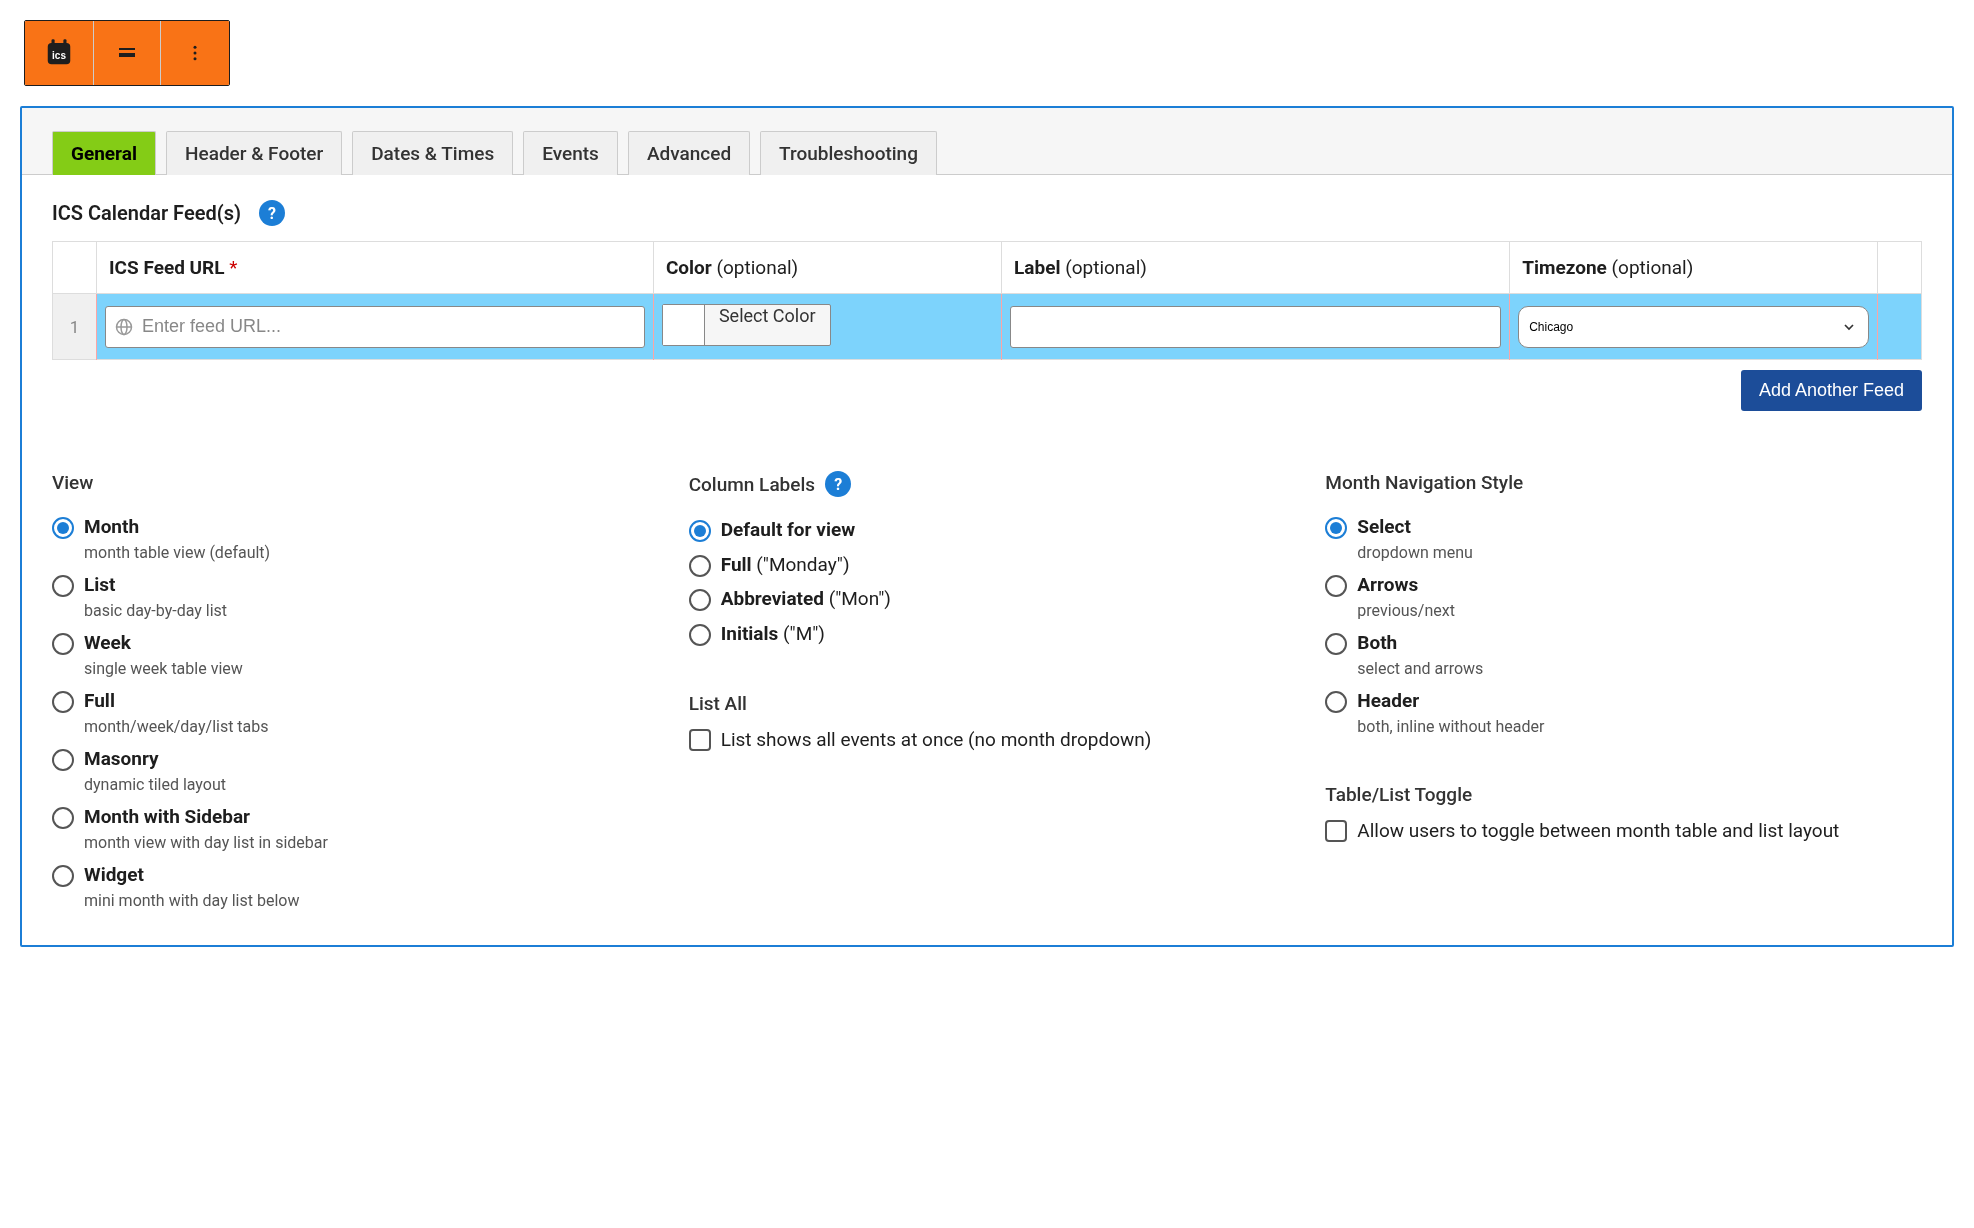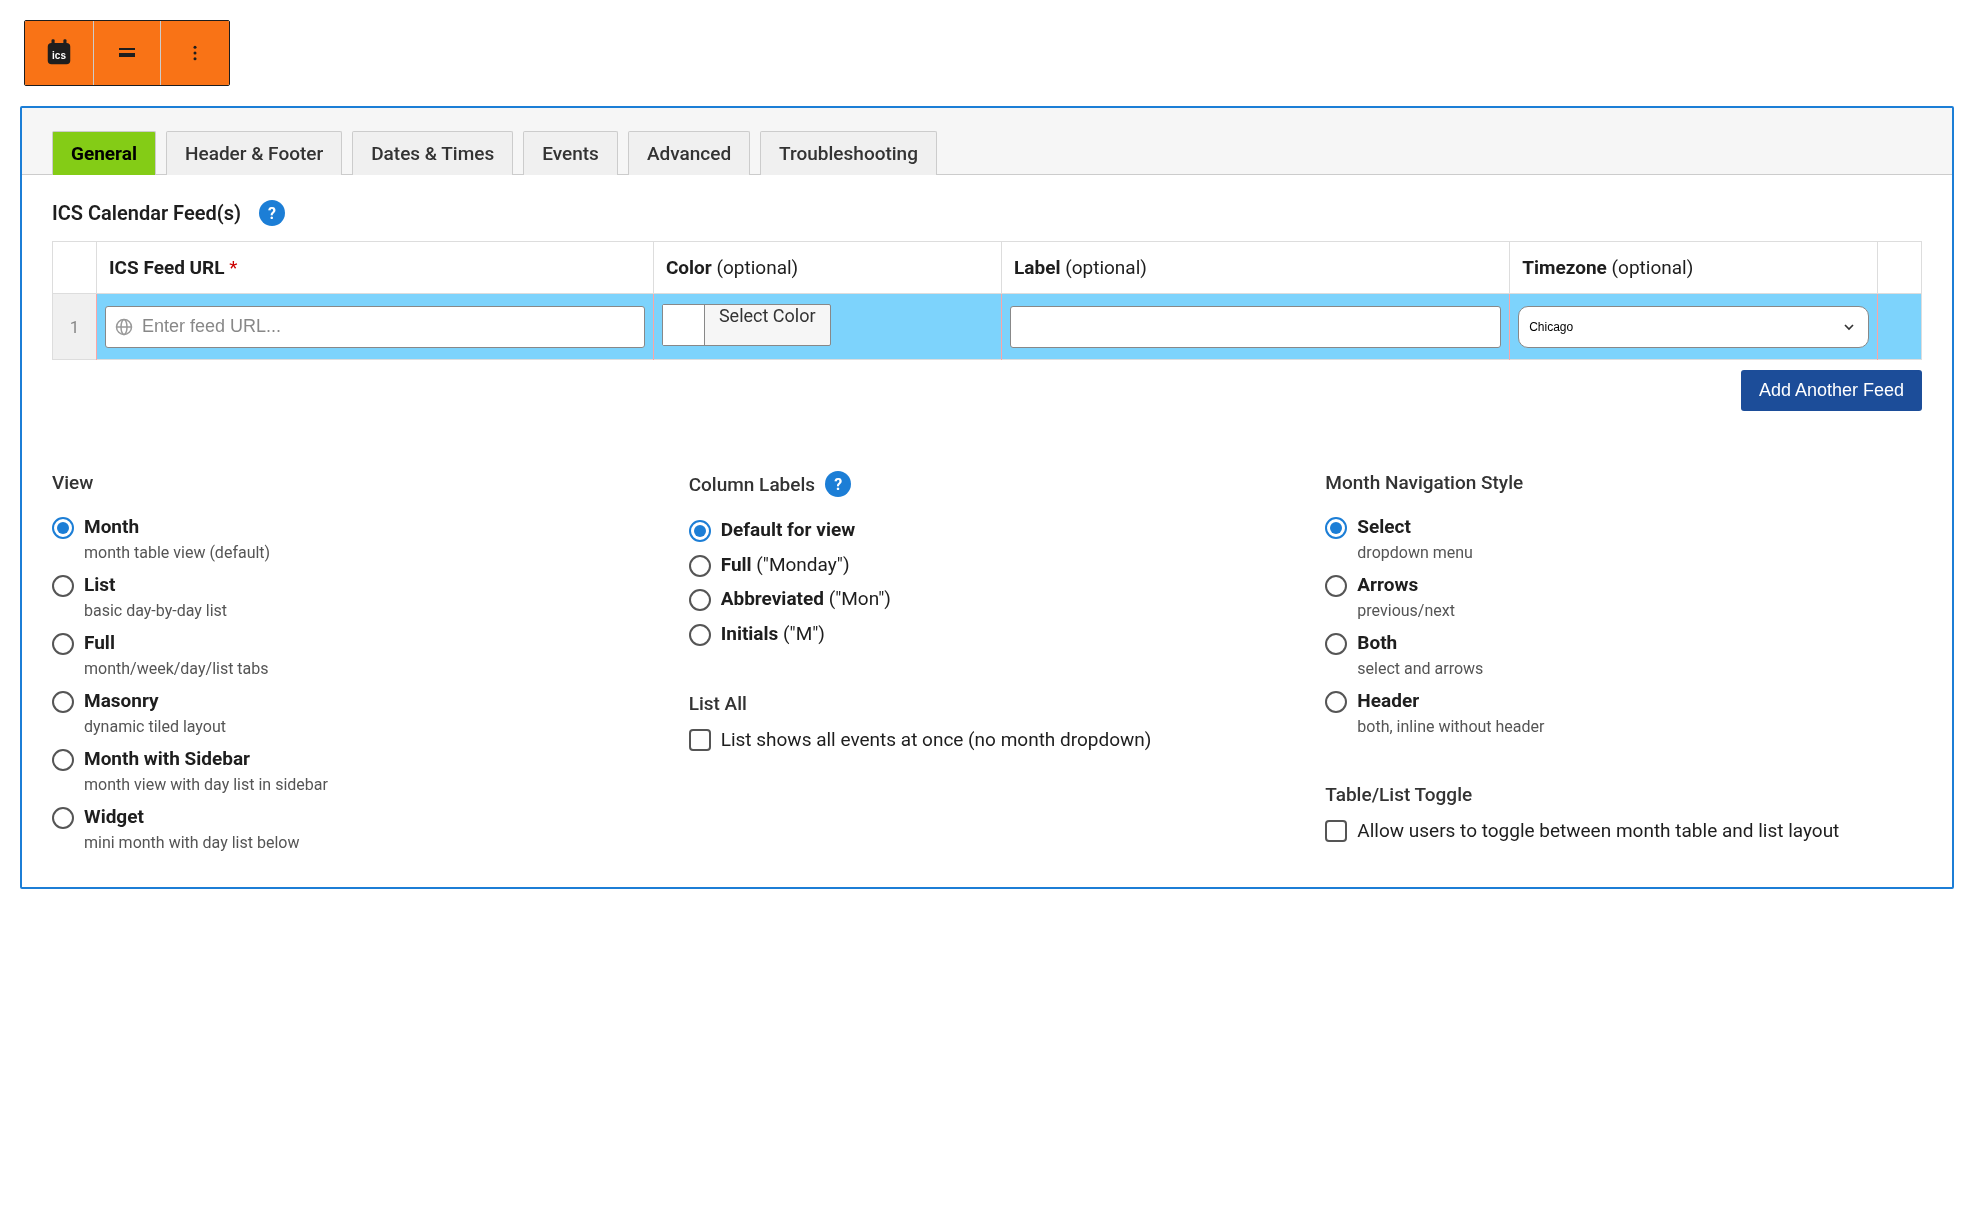--- a/index.html
+++ b/index.html
@@ -181,20 +181,24 @@
             <div class="radio-item">
               <input type="radio" name="view" class="radio-ctrl" checked="" style="">
               <label><strong>Month</strong><span class="desc">month table view (default)</span></label>
             </div>
             <div class="radio-item">
               <input type="radio" name="view" class="radio-ctrl" style="">
               <label><strong>List</strong><span class="desc">basic day-by-day list</span></label>
             </div>
             <div class="radio-item">
               <input type="radio" name="view" class="radio-ctrl" style="">
+              <label><strong>Week</strong><span class="desc">single week table view</span></label>
+            </div>
+            <div class="radio-item">
+              <input type="radio" name="view" class="radio-ctrl" style="">
               <label><strong>Full</strong><span class="desc">month/week/day/list tabs</span></label>
             </div>
             <div class="radio-item">
               <input type="radio" name="view" class="radio-ctrl" style="">
               <label><strong>Masonry</strong><span class="desc">dynamic tiled layout</span></label>
             </div>
             <div class="radio-item">
               <input type="radio" name="view" class="radio-ctrl" style="">
               <label><strong>Month with Sidebar</strong><span class="desc">month view with day list in sidebar</span></label>
             </div>

